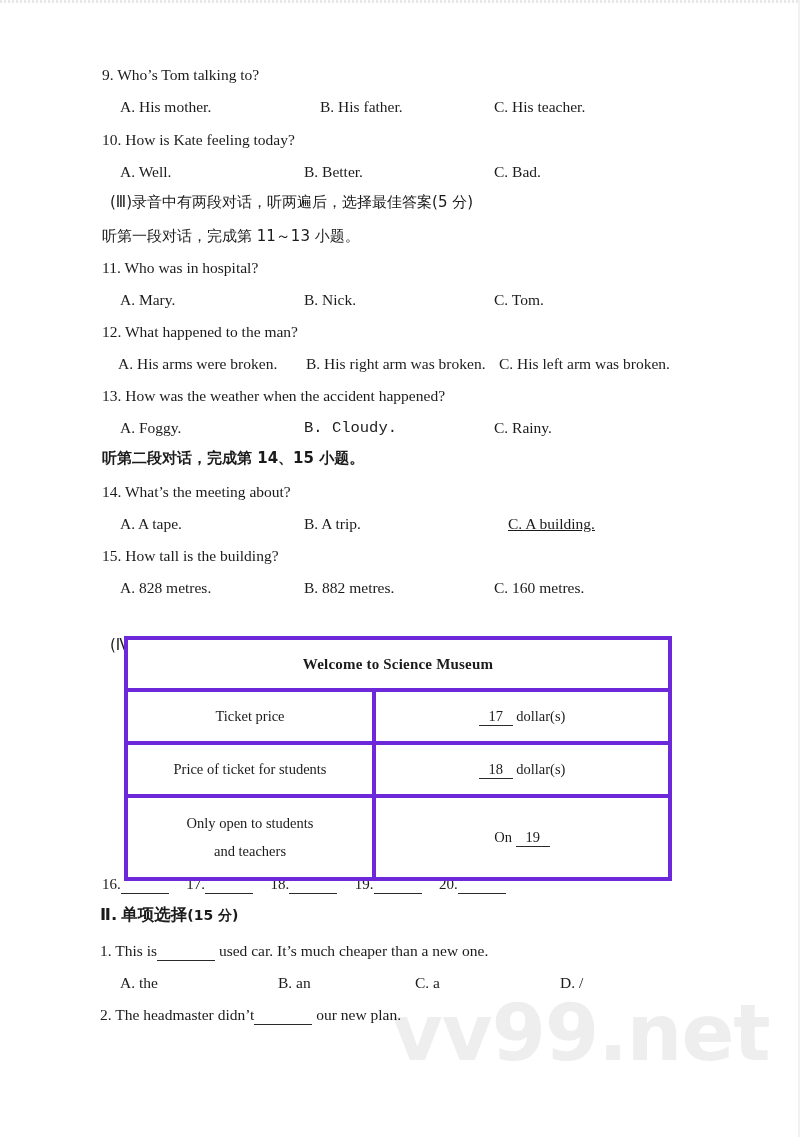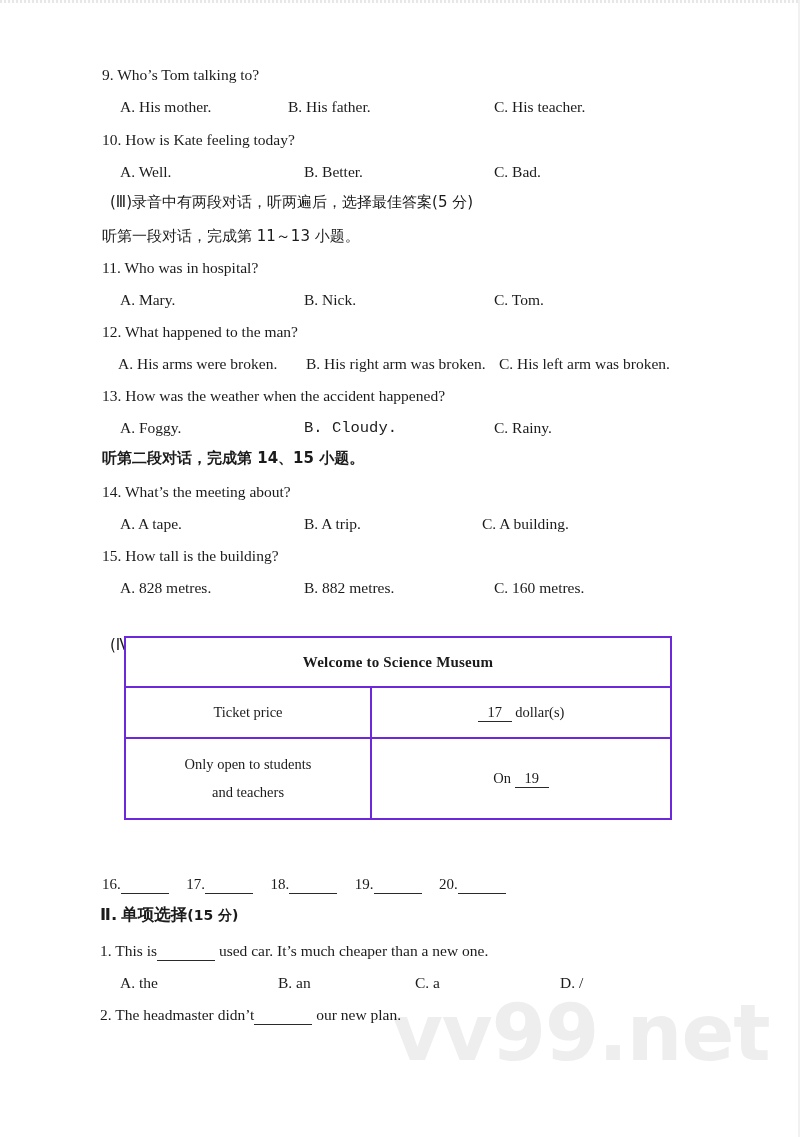--- a/index.html
+++ b/index.html
@@ -109,21 +109,21 @@
     position: absolute;
     left: 124px;
     top: 636px;
     width: 548px;
     border-collapse: collapse;
     border: 2.5px solid #2b2b2b;
     background: #fff;
     font-size: 14.5px;
   }
   #museum-table td {
-    border: 2px solid #6d28d9;
+    border: 4px solid #6d28d9;
     text-align: center;
     vertical-align: middle;
     padding: 8px;
     color: #1b1b1b;
   }
   #museum-table td.label-col {
     width: 228px;
   }
   #museum-table .thead td {
     font-weight: 700;
@@ -159,21 +159,21 @@
   <div id="watermark">vv99.net</div>
 
   <div id="content">
 
     <div class="line q" style="left:102px; top:66px;">
       <span>9.</span>
       <span>Who’s Tom talking to?</span>
     </div>
     <div class="opts" style="top:98px;">
       <span class="opt" style="left:20px;">A. His mother.</span>
-      <span class="opt" style="left:188px;">B. His father.</span>
+      <span class="opt" style="left:220px;">B. His father.</span>
       <span class="opt" style="left:394px;">C. His teacher.</span>
     </div>
 
     <div class="line q" style="left:102px; top:131px;">
       <span>10.</span>
       <span>How is Kate feeling today?</span>
     </div>
     <div class="opts" style="top:163px;">
       <span class="opt" style="left:20px;">A. Well.</span>
       <span class="opt" style="left:204px;">B. Better.</span>
@@ -216,21 +216,21 @@
 
     <div class="line cn" style="left:102px; top:450px;font-weight:bold;">听第二段对话，完成第 14、15 小题。</div>
 
     <div class="line q" style="left:102px; top:483px;">
       <span>14.</span>
       <span>What’s the meeting about?</span>
     </div>
     <div class="opts" style="top:515px;">
       <span class="opt" style="left:20px;">A. A tape.</span>
       <span class="opt" style="left:204px;">B. A trip.</span>
-      <span class="opt" style="left:382px;">C. A building.</span>
+      <span class="opt" style="left:408px;text-decoration:underline;">C. A building.</span>
     </div>
 
     <div class="line q" style="left:102px; top:547px;text-align:right;">
       <span>15.</span>
       <span>How tall is the building?</span>
     </div>
     <div class="opts" style="top:579px;">
       <span class="opt" style="left:20px;">A. 828 metres.</span>
       <span class="opt" style="left:204px;">B. 882 metres.</span>
       <span class="opt" style="left:394px;">C. 160 metres.</span>
@@ -283,20 +283,27 @@
 
 
       <tr class="r-normal">
         <td class="label-col">Ticket price</td>
         <td>
           <span class="tblank">17</span>
           <span>dollar(s)</span>
         </td>
       </tr>
 
+      <tr class="r-normal">
+        <td class="label-col">Price of ticket for students</td>
+        <td>
+          <span class="tblank">18</span>
+          <span>dollar(s)</span>
+        </td>
+      </tr>
 
       <tr class="r-tall">
         <td class="label-col two-line">
           <span>Only open to students</span><br>
           <span>and teachers</span>
         </td>
         <td>
           <span>On</span>
           <span class="tblank">19</span>
         </td>

